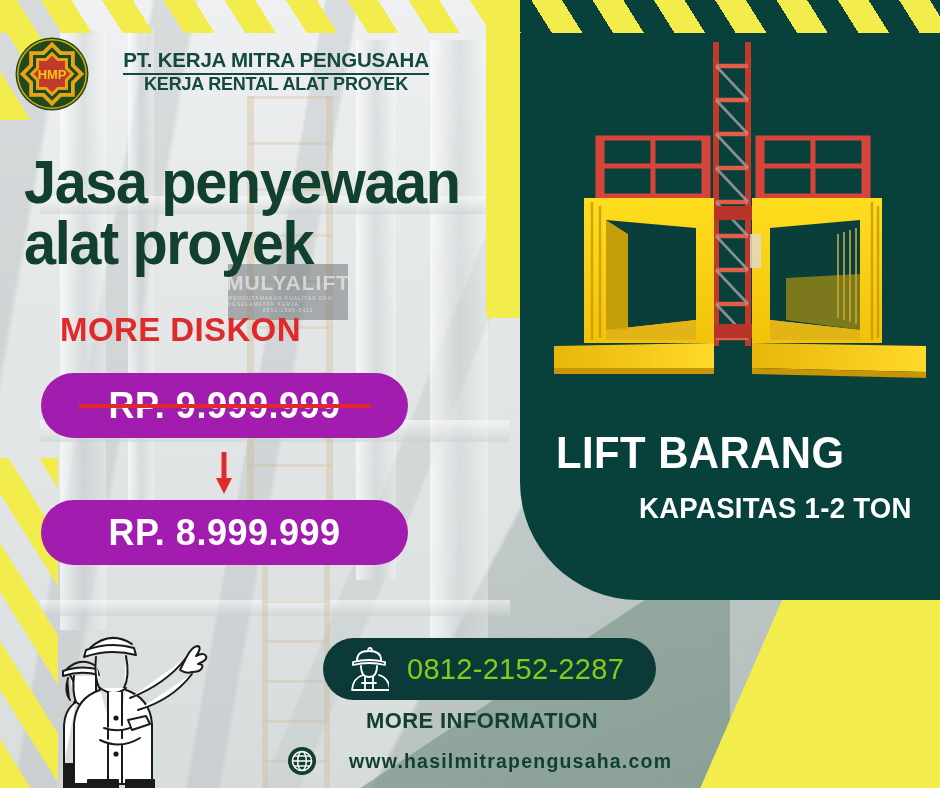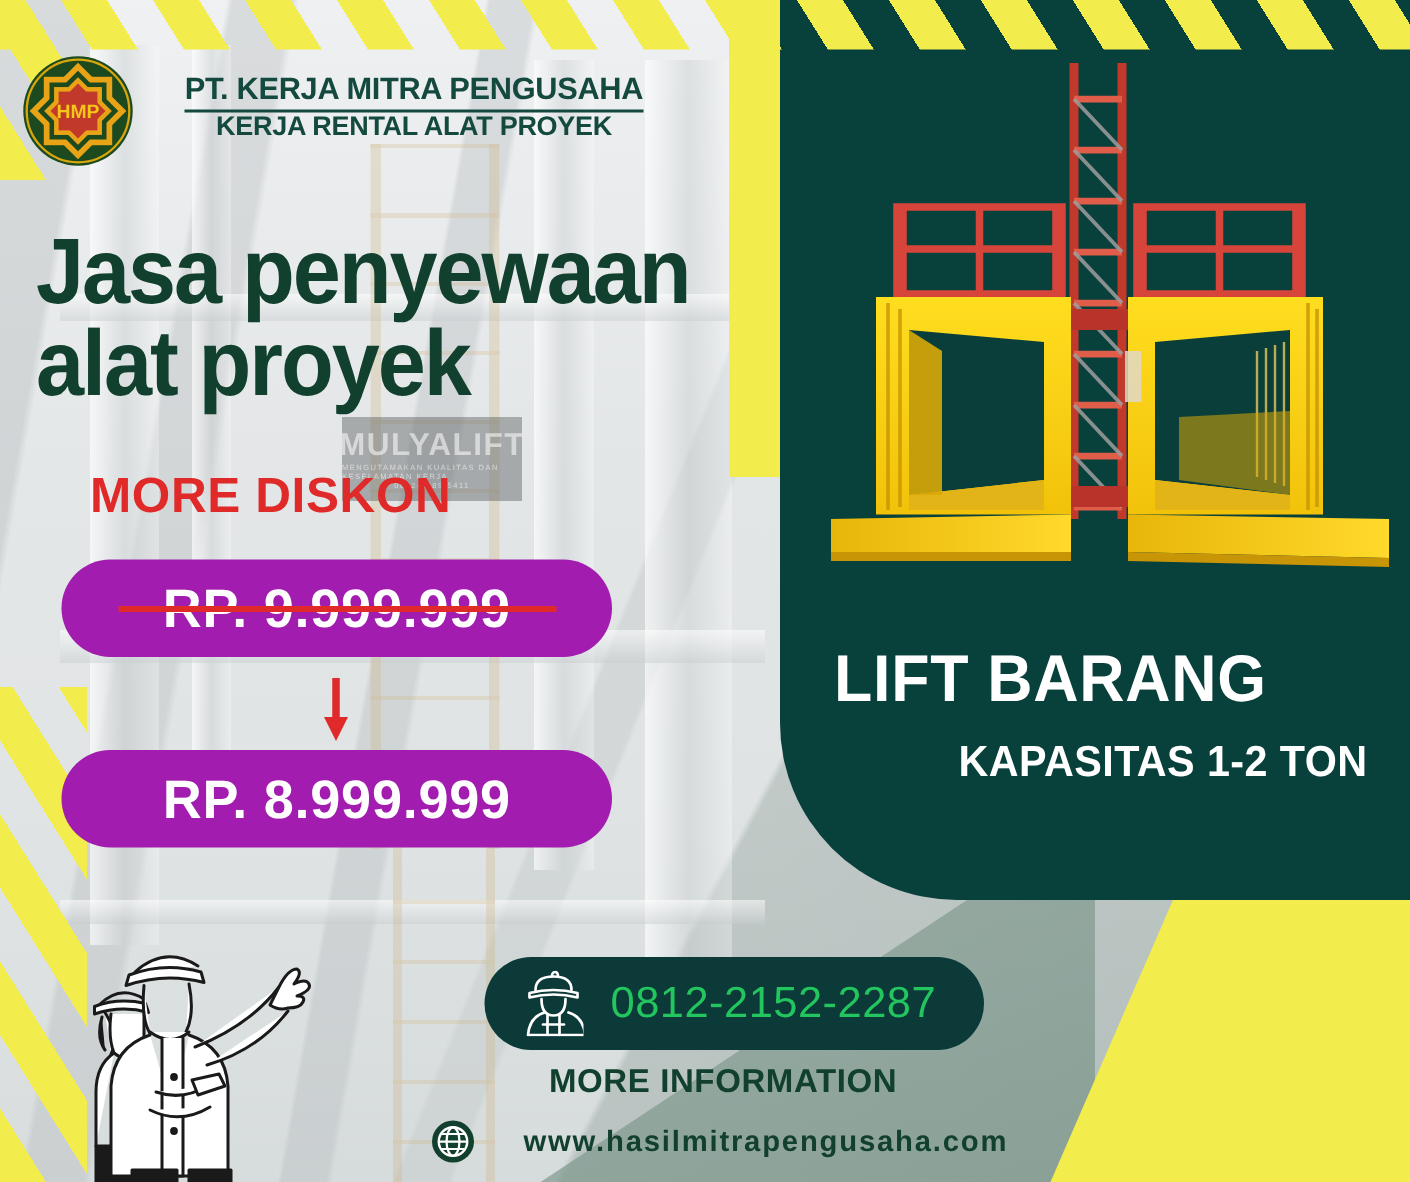--- a/index.html
+++ b/index.html
@@ -35,21 +35,21 @@
     opacity:.55;
   }
   .bg-mast2{
     position:absolute; left:262px; top:560px; width:68px; height:228px;
     background:
       repeating-linear-gradient(180deg, rgba(206,180,128,.55) 0 3px, rgba(255,255,255,0) 3px 40px),
       linear-gradient(90deg, rgba(206,180,128,.6) 0 6px, rgba(255,255,255,0) 6px calc(100% - 6px), rgba(206,180,128,.6) calc(100% - 6px) 100%);
     opacity:.5;
   }
   .bg-plate{
-    position:absolute; left:228px; top:278px; width:120px; height:56px;
+    position:absolute; left:228px; top:264px; width:120px; height:56px;
     background:rgba(90,96,98,.45);
     display:flex; flex-direction:column; align-items:center; justify-content:center;
     color:rgba(255,255,255,.55); letter-spacing:1px; overflow:hidden;
   }
   .bg-plate .t1{ font-size:21px; font-weight:bold; }
   .bg-plate .t2{ font-size:5px; }
   .bg-plate .t3{ font-size:5px; }
   
   .bg-wedge{
     position:absolute; left:170px; bottom:0; width:560px; height:260px;
@@ -172,21 +172,21 @@
 
   
   .phone-pill{
     position:absolute; left:323px; top:638px; width:333px; height:62px;
     background:#0b3a38; border-radius:31px;
     display:flex; align-items:center;
   }
   .worker-icon{ width:40px; height:44px; margin-left:26px; flex:0 0 auto; }
   .worker-icon svg{ width:100%; height:100%; display:block; }
   .phone-num{
-    color:#22c55e; font-size:29px; font-weight:500; letter-spacing:.3px;
+    color:#84cc16; font-size:29px; font-weight:500; letter-spacing:.3px;
     margin-left:18px;
   }
   .more-info{
     position:absolute; left:366px; top:708px;
     color:#12402e; font-size:22px; font-weight:bold; letter-spacing:.4px;
   }
   .web-row{
     position:absolute; left:287px; top:746px;
     display:flex; align-items:center;
   }

